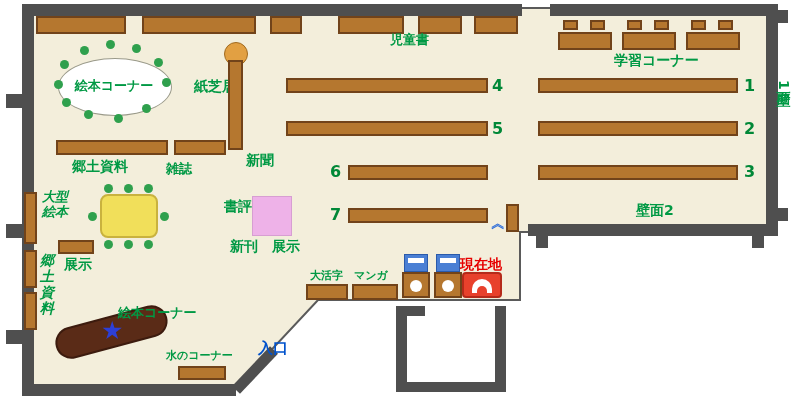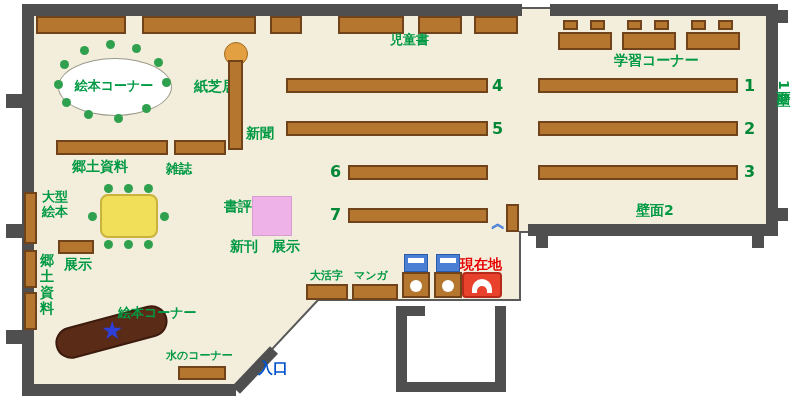--- a/index.html
+++ b/index.html
@@ -4,21 +4,21 @@
 <style>
   html,body{margin:0;padding:0;background:#fff;}
   .map{position:relative;width:800px;height:400px;background:#ffffff;
        font-family:"DejaVu Sans",sans-serif;overflow:hidden;}
   .map svg{position:absolute;left:0;top:0;}
   .wall{position:absolute;background:var(--wall,#4f4f4f);}
   .shelf{position:absolute;background:var(--shelf,#b5772f);
          border:2px solid var(--shelf-border,#71431a);box-sizing:border-box;}
   .lbl{position:absolute;color:var(--label-green,#009944);font-weight:bold;
        font-size:14px;white-space:nowrap;line-height:1.15;}
-  .lbl.wrap{white-space:normal;text-align:center;}
+  .lbl.wrap{white-space:normal;text-align:center;font-style:italic;}
   .num{position:absolute;color:var(--number-green,#008837);font-weight:bold;
        font-size:16px;}
   .dot{position:absolute;width:9px;height:9px;border-radius:50%;
        background:var(--chair-green,#2fa04d);}
   .stub{position:absolute;background:var(--wall,#4f4f4f);}
   .ellipse{position:absolute;left:58px;top:58px;width:112px;height:56px;
            background:#fff;border:1px solid #9a9a8a;border-radius:50%;}
   .yellow-table{position:absolute;left:100px;top:194px;width:58px;height:44px;
            background:var(--table-yellow,#f1df5a);border:2px solid #c9b23e;
            border-radius:8px;box-sizing:border-box;}
@@ -40,21 +40,21 @@
   .loc-marker{position:absolute;left:462px;top:272px;width:40px;height:26px;
         background:var(--marker-red,#e8412c);border:2px solid #b52a1a;border-radius:4px;box-sizing:border-box;}
   .loc-arch{position:absolute;left:472px;top:279px;width:20px;height:14px;background:#fff;
         border-radius:10px 10px 0 0;}
   .loc-arch-inner{position:absolute;left:477px;top:286px;width:10px;height:8px;
         background:var(--marker-red,#e8412c);border-radius:5px 5px 0 0;}
   .vtext{writing-mode:vertical-rl;}
   .gate{position:absolute;left:490px;top:214px;color:#2b6bd8;font-weight:bold;
         font-size:13px;transform:rotate(90deg);}
   .red{color:var(--current-red,#e60000);}
-  .blue{color:var(--entrance-blue,#0052cc);margin-top:20px;}
+  .blue{color:var(--entrance-blue,#0052cc);}
 </style>
 </head>
 <body>
 
 <div class="map">
 
   <svg width="800" height="400">
     <polygon points="30,8 772,8 772,232 520,232 520,300 318,300 232,392 30,392" style="fill:var(--floor,#f3eedb);stroke:#5a5a5a;stroke-width:2"></polygon>
     <line x1="236" y1="390" x2="274" y2="350" style="stroke:var(--wall,#4f4f4f);stroke-width:11"></line>
   </svg>
@@ -126,21 +126,21 @@
   <div class="dot" style="left:62px;top:98px;"></div>
   <div class="dot" style="left:84px;top:110px;"></div>
   <div class="dot" style="left:114px;top:114px;"></div>
   <div class="dot" style="left:142px;top:104px;"></div>
   <div class="lbl" style="left:62px;top:79px;width:104px;text-align:center;font-size:13px;">絵本コーナー</div>
 
   <div class="kami"></div>
   <div class="lbl" style="left:194px;top:78px;">紙芝居</div>
 
   <div class="shelf" style="left:228px;top:60px;width:15px;height:90px;"></div>
-  <div class="lbl" style="left:246px;top:125px;">新聞</div>
+  <div class="lbl" style="left:246px;top:152px;">新聞</div>
 
   <div class="shelf" style="left:56px;top:140px;width:112px;height:15px;"></div>
   <div class="lbl" style="left:72px;top:158px;">郷土資料</div>
   <div class="shelf" style="left:174px;top:140px;width:52px;height:15px;"></div>
   <div class="lbl" style="left:166px;top:162px;font-size:13px;">雑誌</div>
 
   <div class="shelf" style="left:24px;top:192px;width:13px;height:52px;"></div>
   <div class="lbl wrap" style="left:40px;top:190px;width:30px;font-size:13px;">大型絵本</div>
   <div class="shelf" style="left:58px;top:240px;width:36px;height:14px;"></div>
   <div class="lbl" style="left:64px;top:256px;">展示</div>

